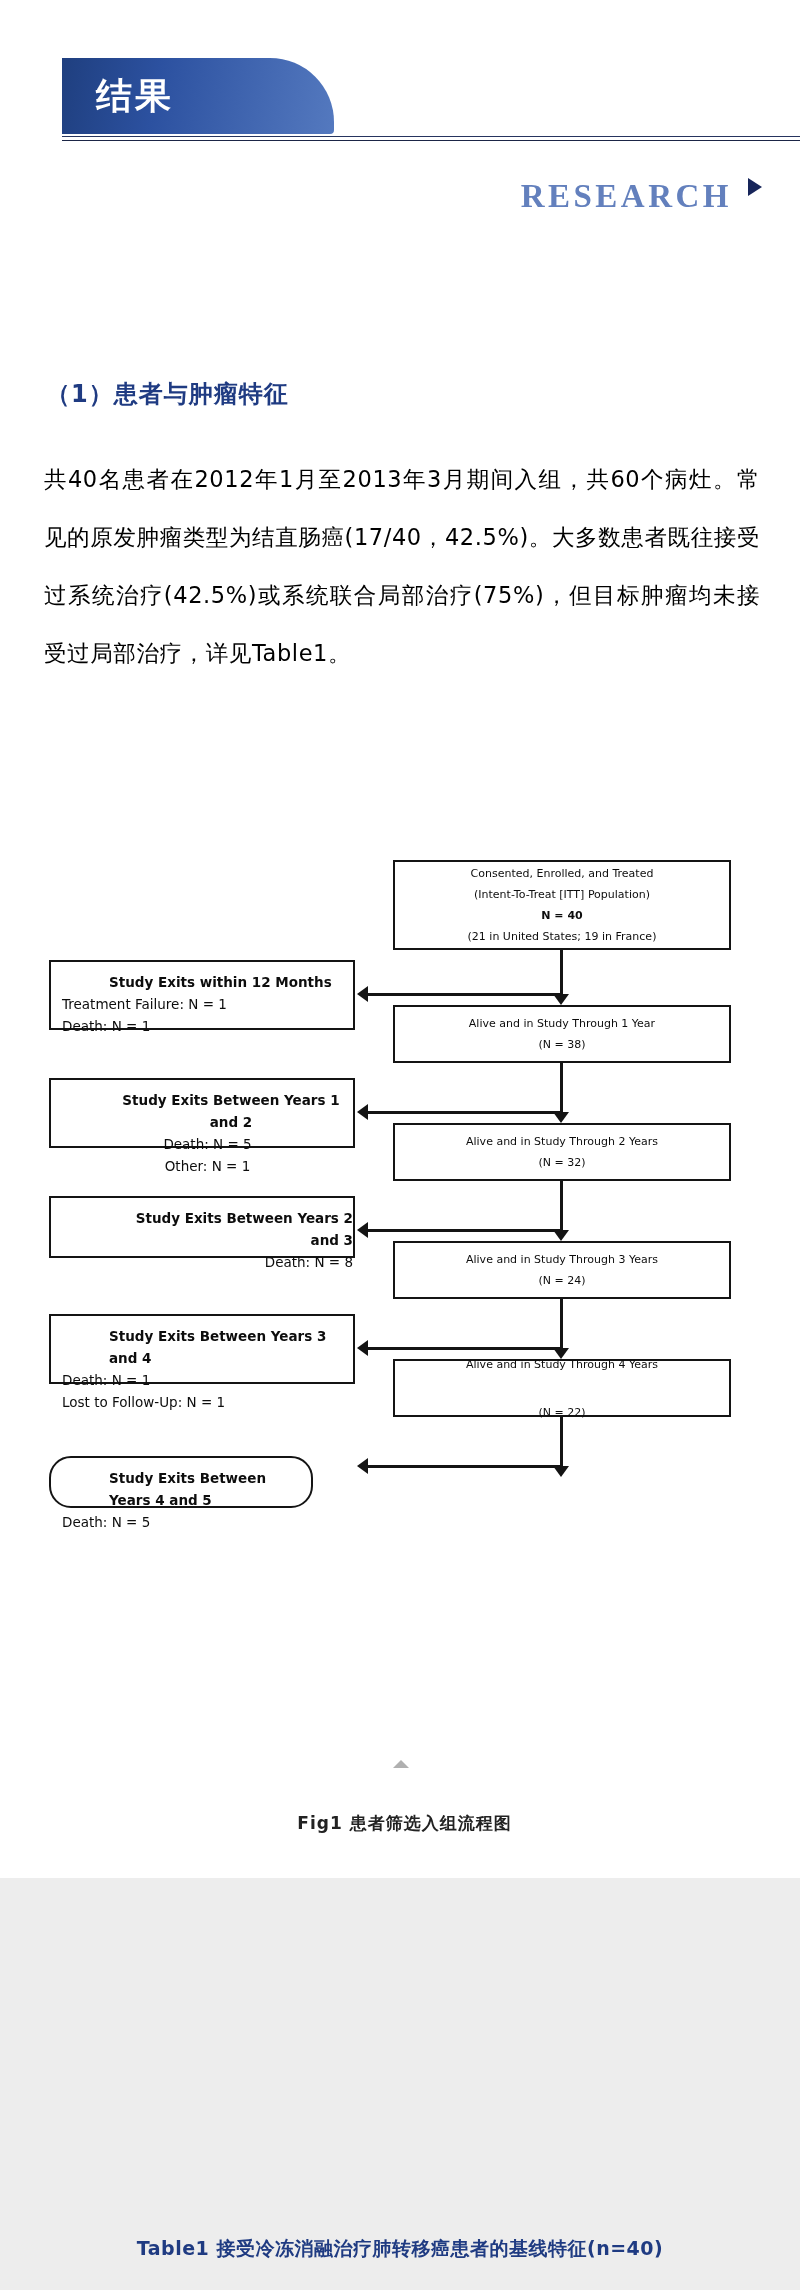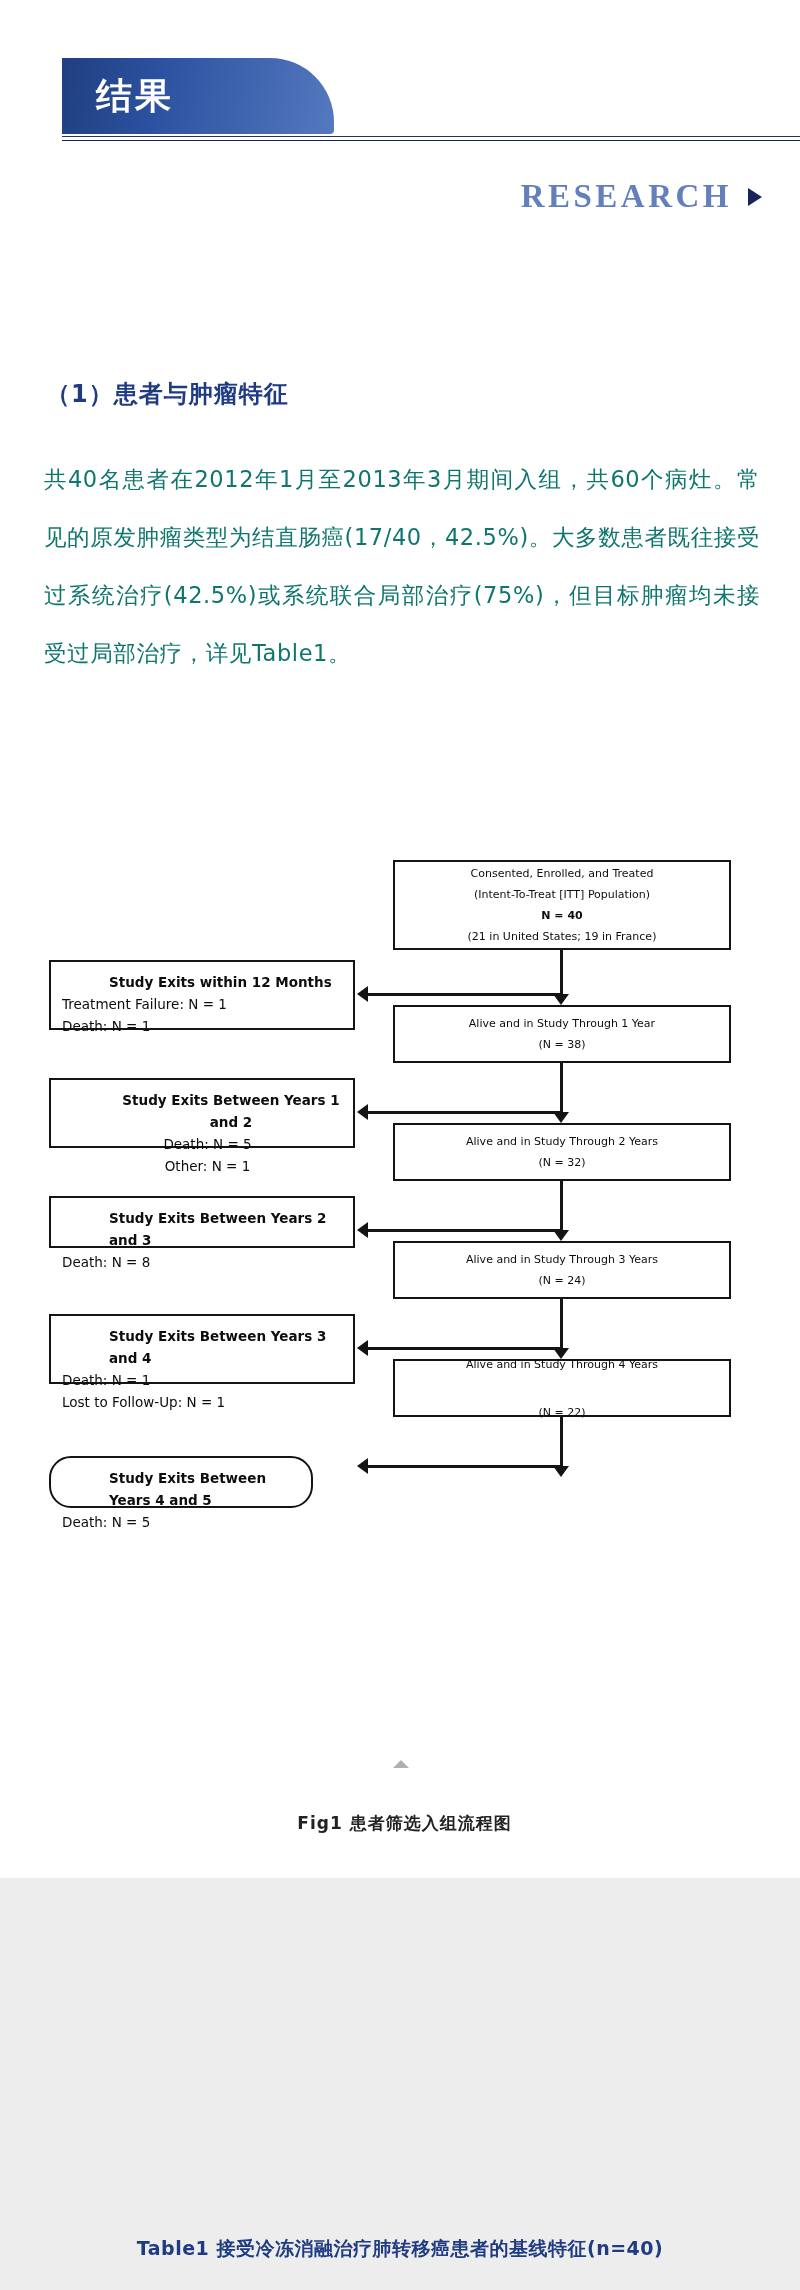--- a/index.html
+++ b/index.html
@@ -49,21 +49,20 @@
     height: 5px;
     border-top: 1.5px solid #26345e;
     border-bottom: 1.5px solid #1b2546;
   }
 
   
   .kicker {
     position: absolute;
     right: 38px; top: 178px;
     display: flex;
-    align-items: center;
     gap: 16px;
   }
   .kicker-text {
     font-family: "Liberation Serif", serif;
     font-weight: bold;
     font-size: 33px;
     letter-spacing: 3.5px;
     color: #6380bd;
   }
   .kicker-arrow {
@@ -86,21 +85,21 @@
   }
 
   
   .body-copy {
     position: absolute;
     left: 44px; top: 450px;
     width: 716px;
     font-family: "DejaVu Sans", sans-serif;
     font-size: 22.5px;
     line-height: 58px;
-    color: #0f766e;
+    color: #000000;
     letter-spacing: 0.6px;
     text-align: justify;
   }
 
   
   .flow {
     position: absolute;
     left: 0; top: 860px;
     width: 800px;
     height: 560px;
@@ -245,21 +244,21 @@
   <div class="fbox left" style="left:49px; top:100px; width:306px; height:70px;">
     <div class="ttl">Study Exits within 12 Months</div>
     <div class="ln">Treatment Failure: N = 1</div>
     <div class="ln">Death: N = 1</div>
   </div>
   <div class="fbox left" style="left:49px; top:218px; width:306px; height:70px;text-align:center;">
     <div class="ttl">Study Exits Between Years 1 and 2</div>
     <div class="ln">Death: N = 5</div>
     <div class="ln">Other: N = 1</div>
   </div>
-  <div class="fbox left" style="left:49px; top:336px; width:306px; height:52px;">
+  <div class="fbox left" style="left:49px; top:336px; width:306px; height:62px;text-align:right;">
     <div class="ttl">Study Exits Between Years 2 and 3</div>
     <div class="ln">Death: N = 8</div>
   </div>
   <div class="fbox left" style="left:49px; top:454px; width:306px; height:70px;">
     <div class="ttl">Study Exits Between Years 3 and 4</div>
     <div class="ln">Death: N = 1</div>
     <div class="ln">Lost to Follow-Up: N = 1</div>
   </div>
   <div class="fbox left" style="left:49px; top:596px; width:264px; height:52px;border-radius:22px;">
     <div class="ttl">Study Exits Between Years 4 and 5</div>

